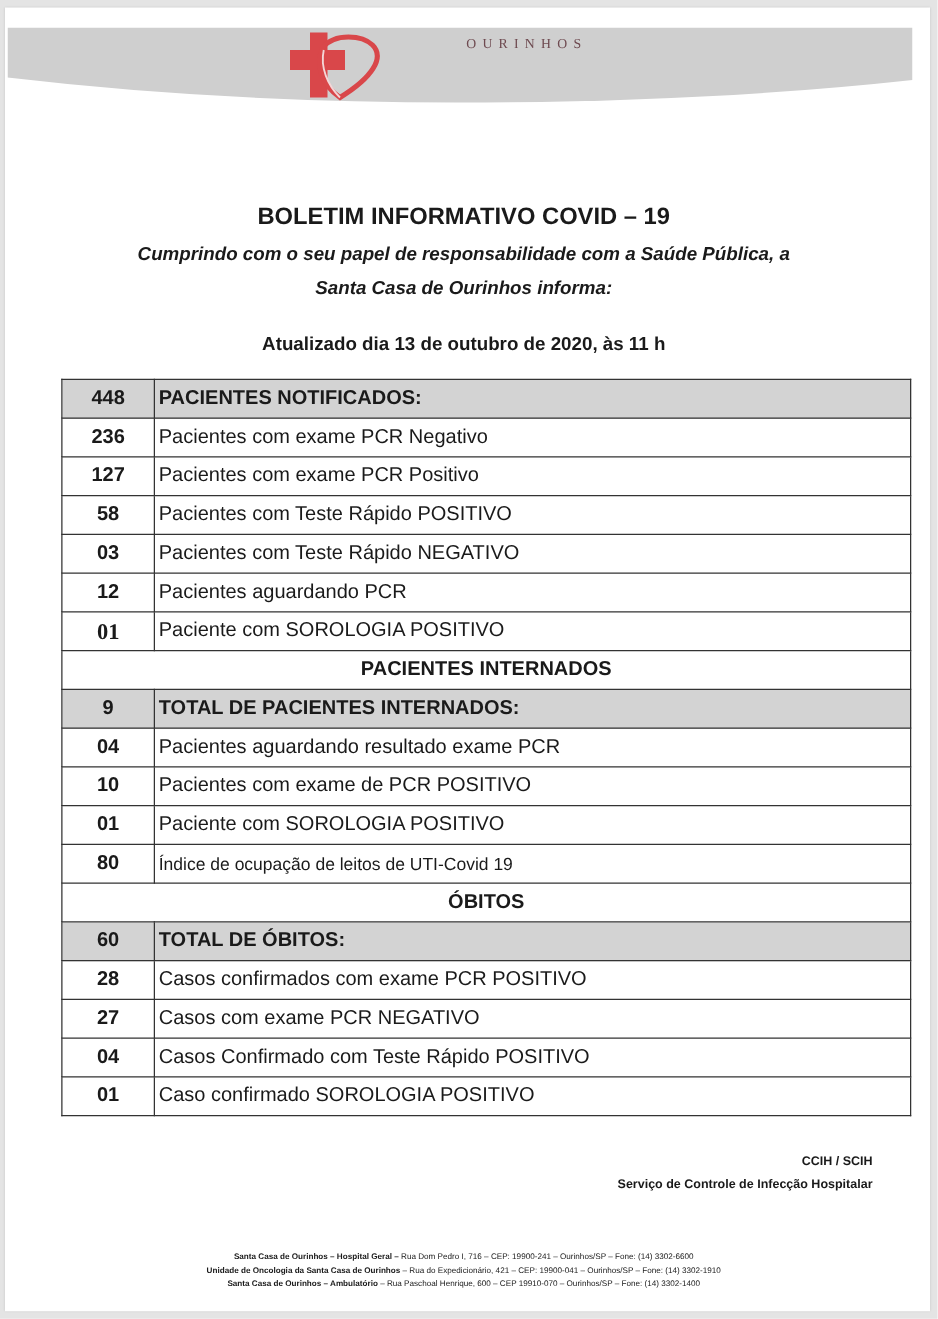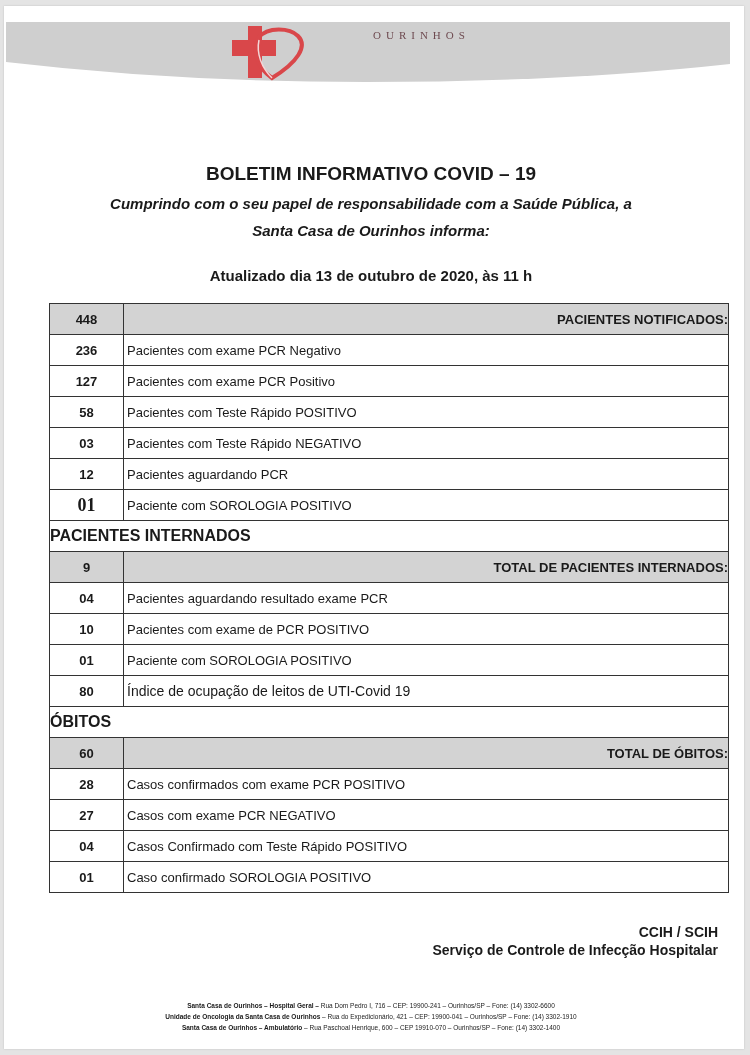--- a/index.html
+++ b/index.html
@@ -76,43 +76,44 @@
     table.bulletin {
       position: absolute;
       left: 49px; top: 303px;
       width: 680px;
       border-collapse: collapse;
     }
     table.bulletin td {
       border: 1px solid #333;
       height: 30px;
       padding: 0;
-      font-size: 13px;
+      font-size: 16px;
     }
     td.num {
       width: 73px;
       text-align: center;
       font-weight: bold;
       font-size: 17px;
     }
     td.num.serif { font-family: "Liberation Serif", serif; font-size: 18px; }
     td.label { padding-left: 3px !important; }
     tr.total td { background: #d3d3d3; }
-    tr.total td.label { font-weight: bold; text-align: right; }
+    tr.total td.label { font-weight: bold; }
     tr.section td {
+      text-align: center;
       font-weight: bold;
       font-size: 16px;
     }
     td.label.large { font-size: 14px; }
     .signature {
       position: absolute;
-      right: 32px;
+      right: 52px;
       text-align: left;
       font-weight: bold;
-      font-size: 14px;
+      font-size: 10px;
     }
     .sig1 { top: 924px; }
     .sig2 { top: 942px; }
     .footer {
       position: absolute;
       left: 0; width: 750px; top: 1000px;
       text-align: center;
       font-size: 6.5px;
       line-height: 11px;
       margin-left: -4px;

